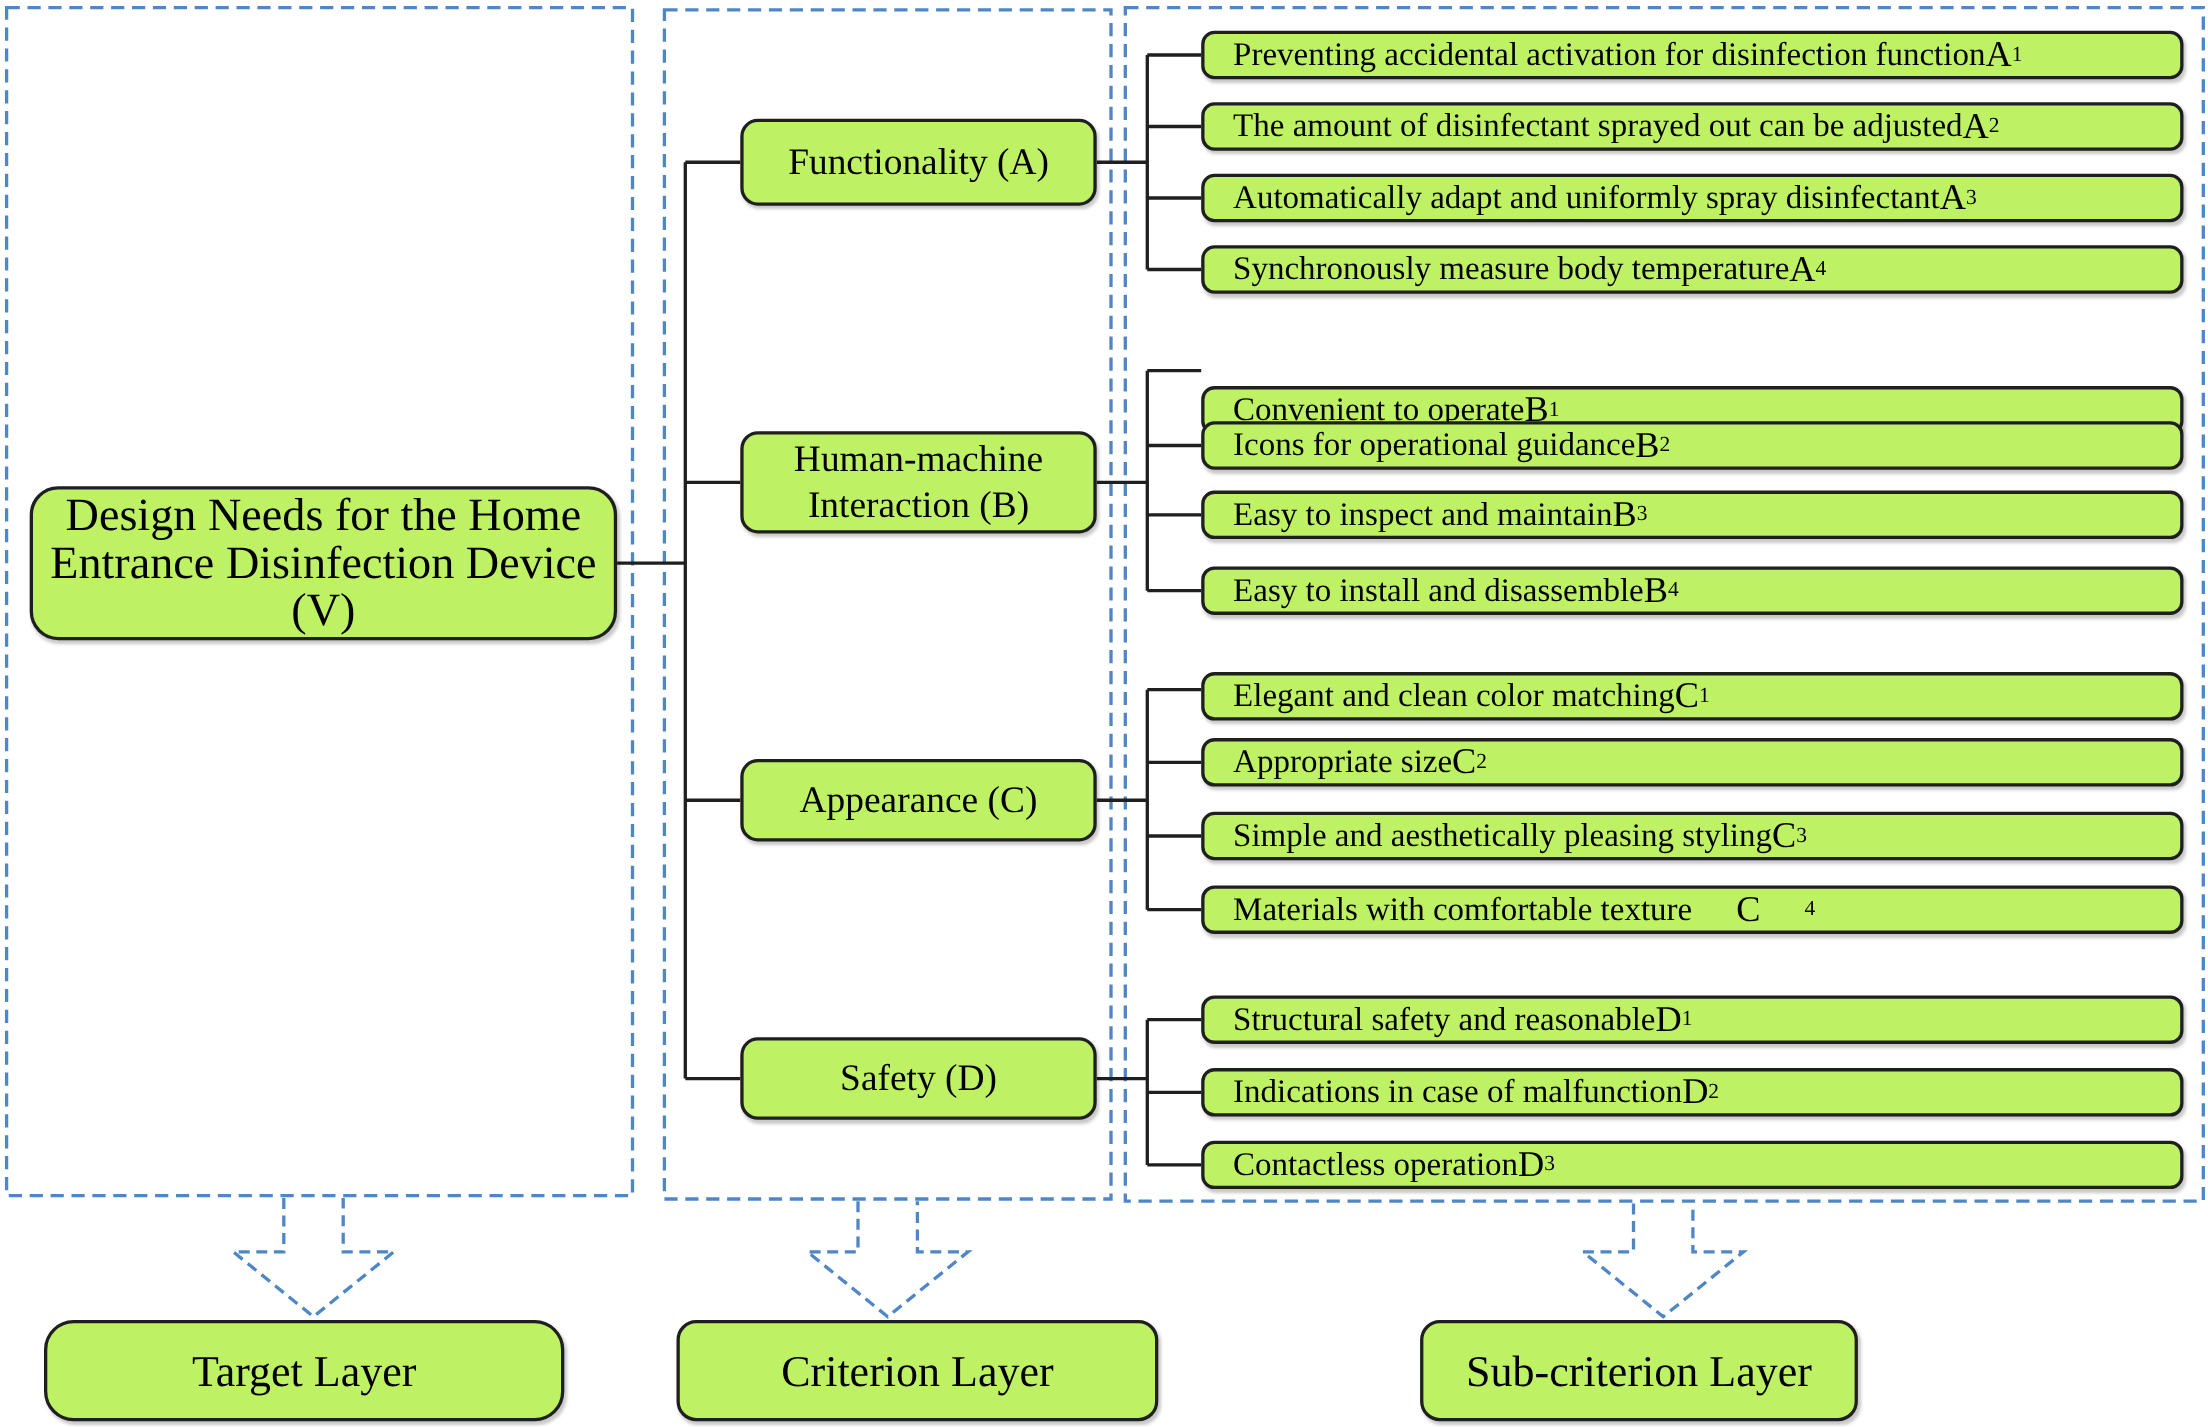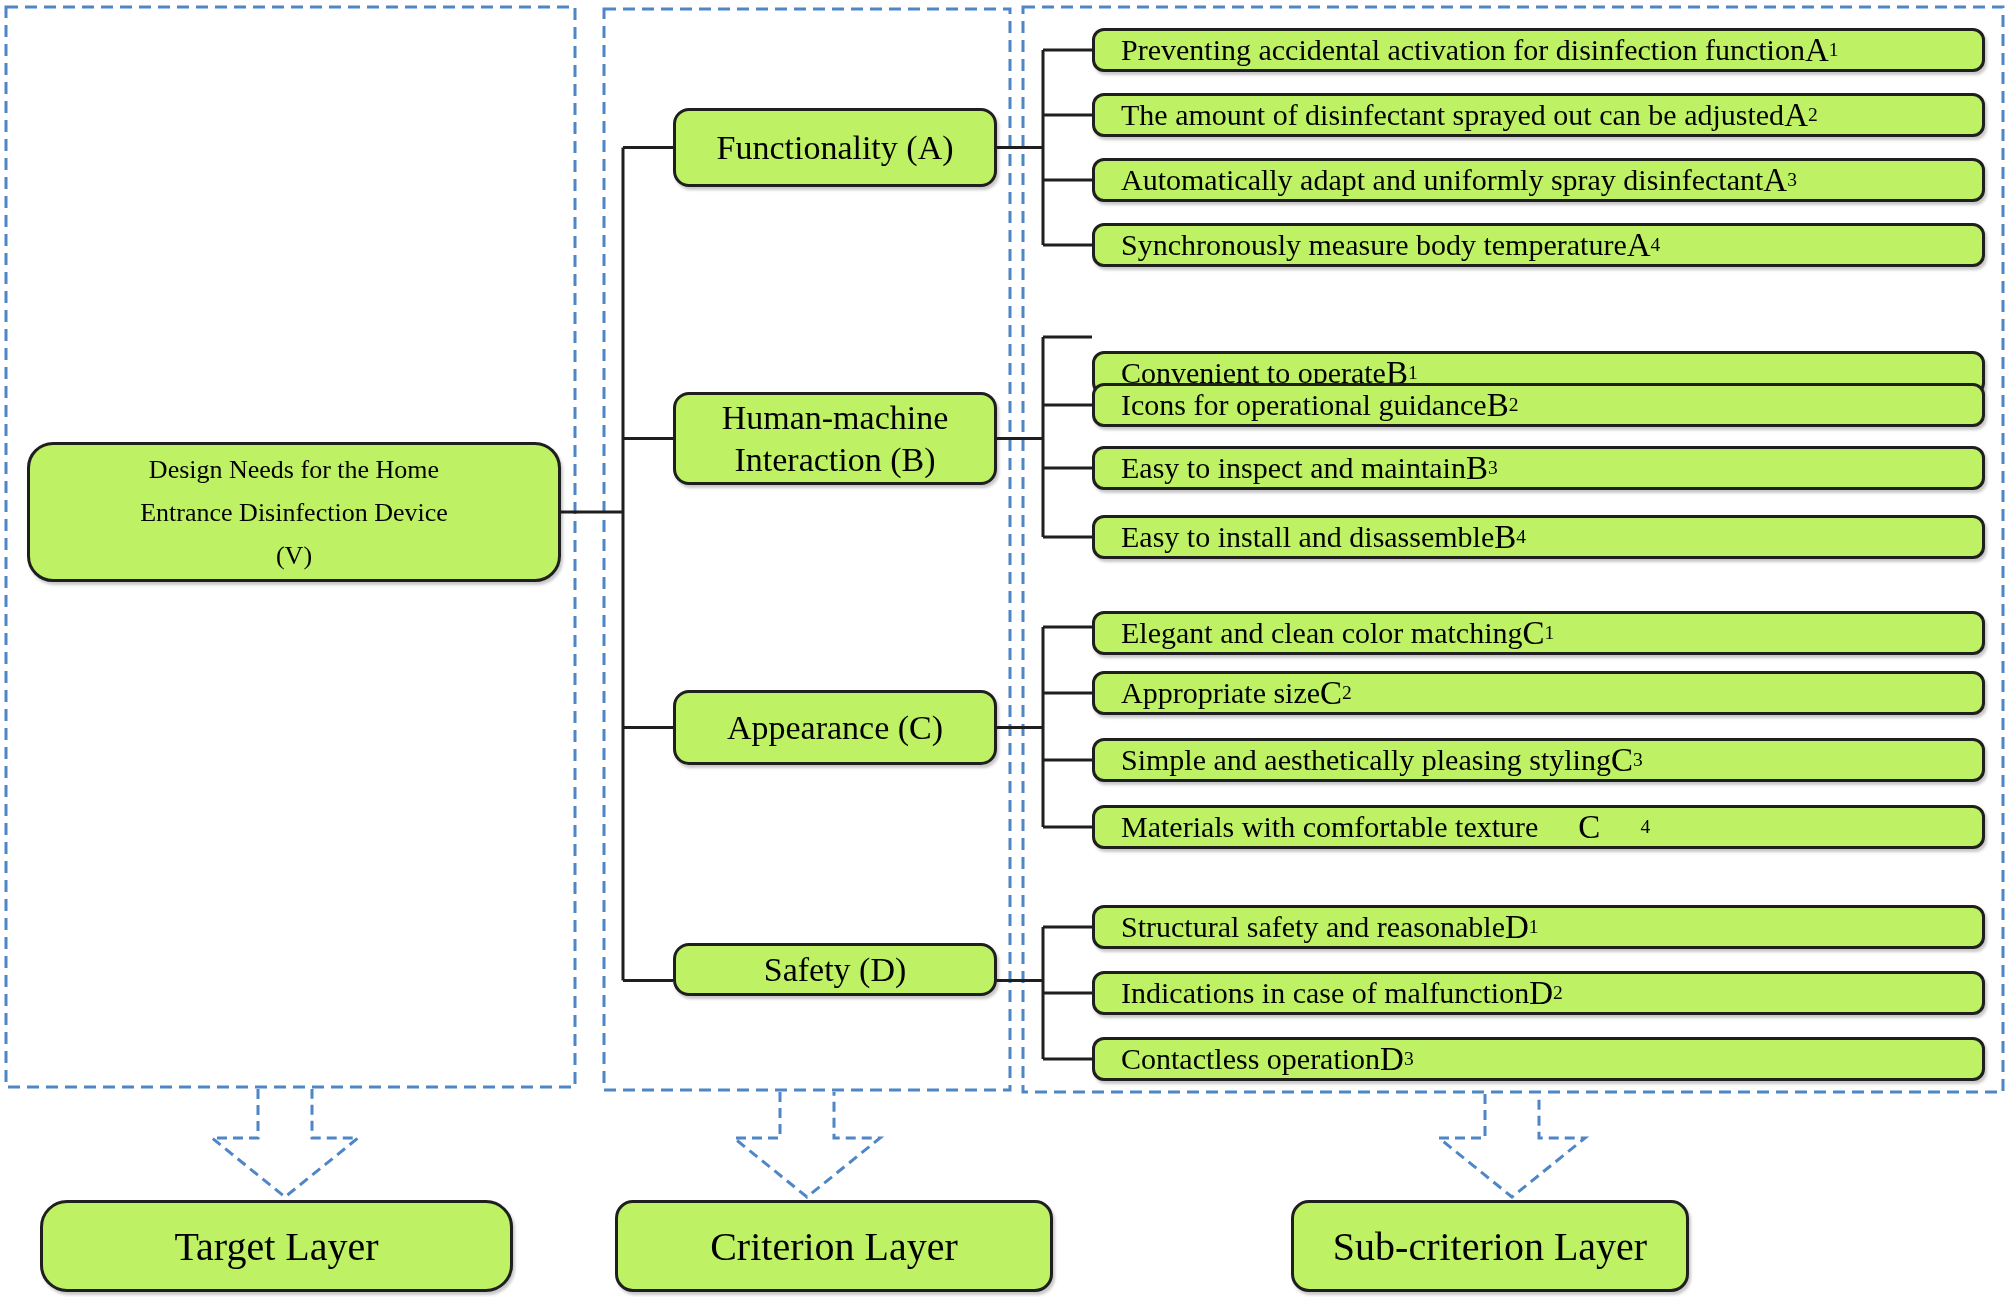--- a/index.html
+++ b/index.html
@@ -21,21 +21,21 @@
     box-shadow:2px 3px 3px rgba(0,0,0,0.22);
     display:flex;
     align-items:center;
     justify-content:center;
     text-align:center;
     white-space:pre-line;
   }
   .main-box{
     left:27px;top:442px;width:534px;height:140px;
     border-radius:26px;
-    font-size:26px;line-height:43px;
+    font-size:42px;line-height:43px;
   }
   .crit-box{
     left:673px;width:324px;
     border-radius:16px;
     font-size:34px;line-height:42px;
   }
   .sub-box{
     left:1092px;width:893px;height:44px;
     border-radius:12px;
     justify-content:flex-start;
@@ -83,21 +83,21 @@
   <div class="box crit-box" style="top:108px;height:79px;">
     <span>Functionality (A)</span>
   </div>
   <div class="box crit-box" style="top:392px;height:93px;">
     <span>Human-machine
 Interaction (B)</span>
   </div>
   <div class="box crit-box" style="top:690px;height:75px;">
     <span>Appearance (C)</span>
   </div>
-  <div class="box crit-box" style="top:943px;height:53px;">
+  <div class="box crit-box" style="top:943px;height:75px;">
     <span>Safety (D)</span>
   </div>
 
   <div class="box sub-box" style="top:28px;">
     <span>Preventing accidental activation for disinfection function </span>
       <span class="code">A</span>
       <sub>1</sub>
   </div>
   <div class="box sub-box" style="top:93px;">
     <span>The amount of disinfectant sprayed out can be adjusted </span>

